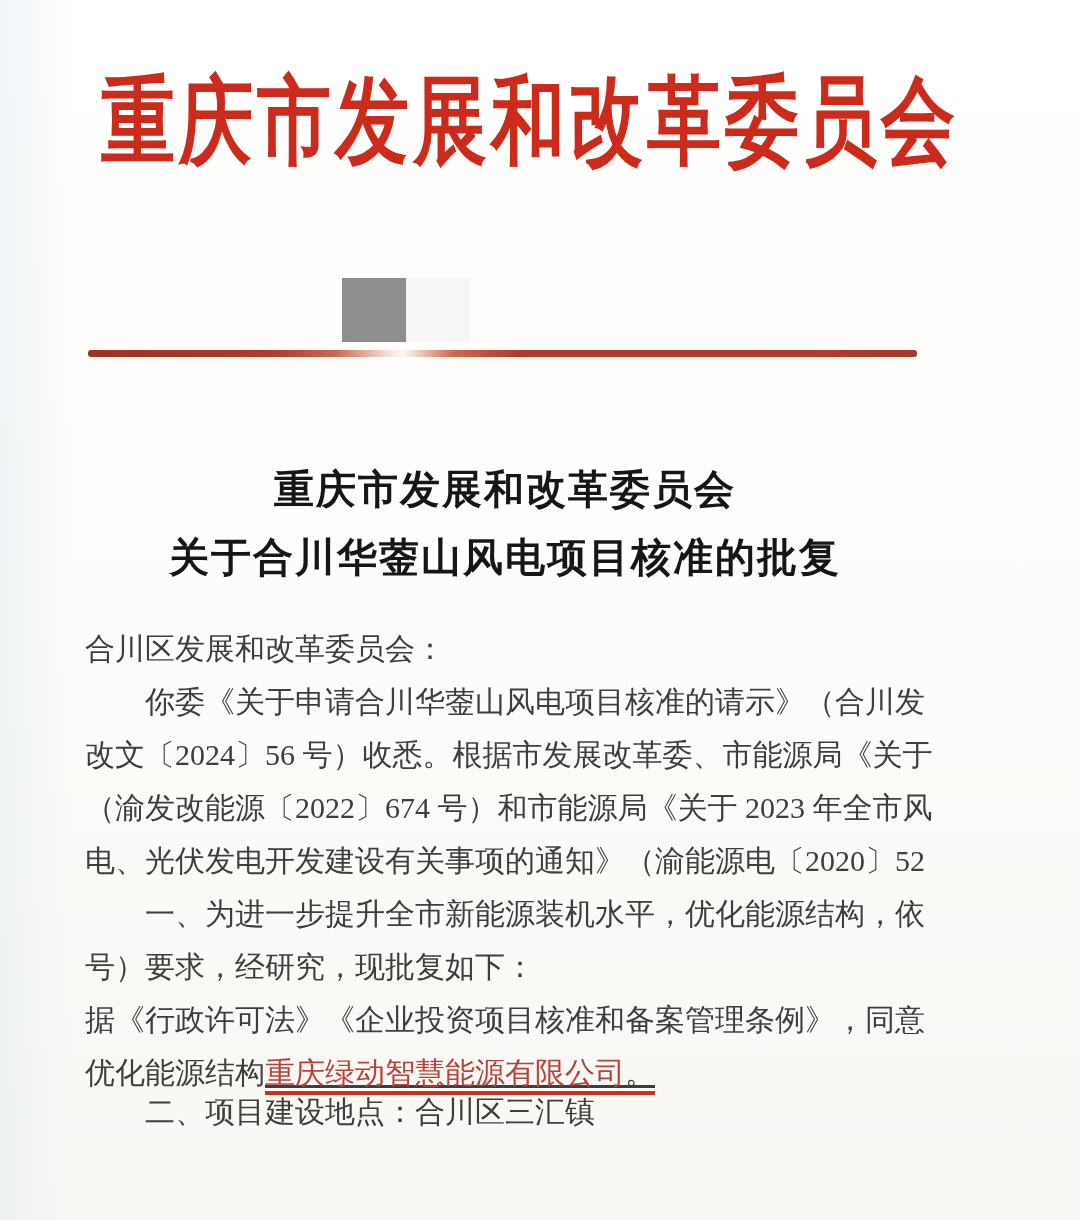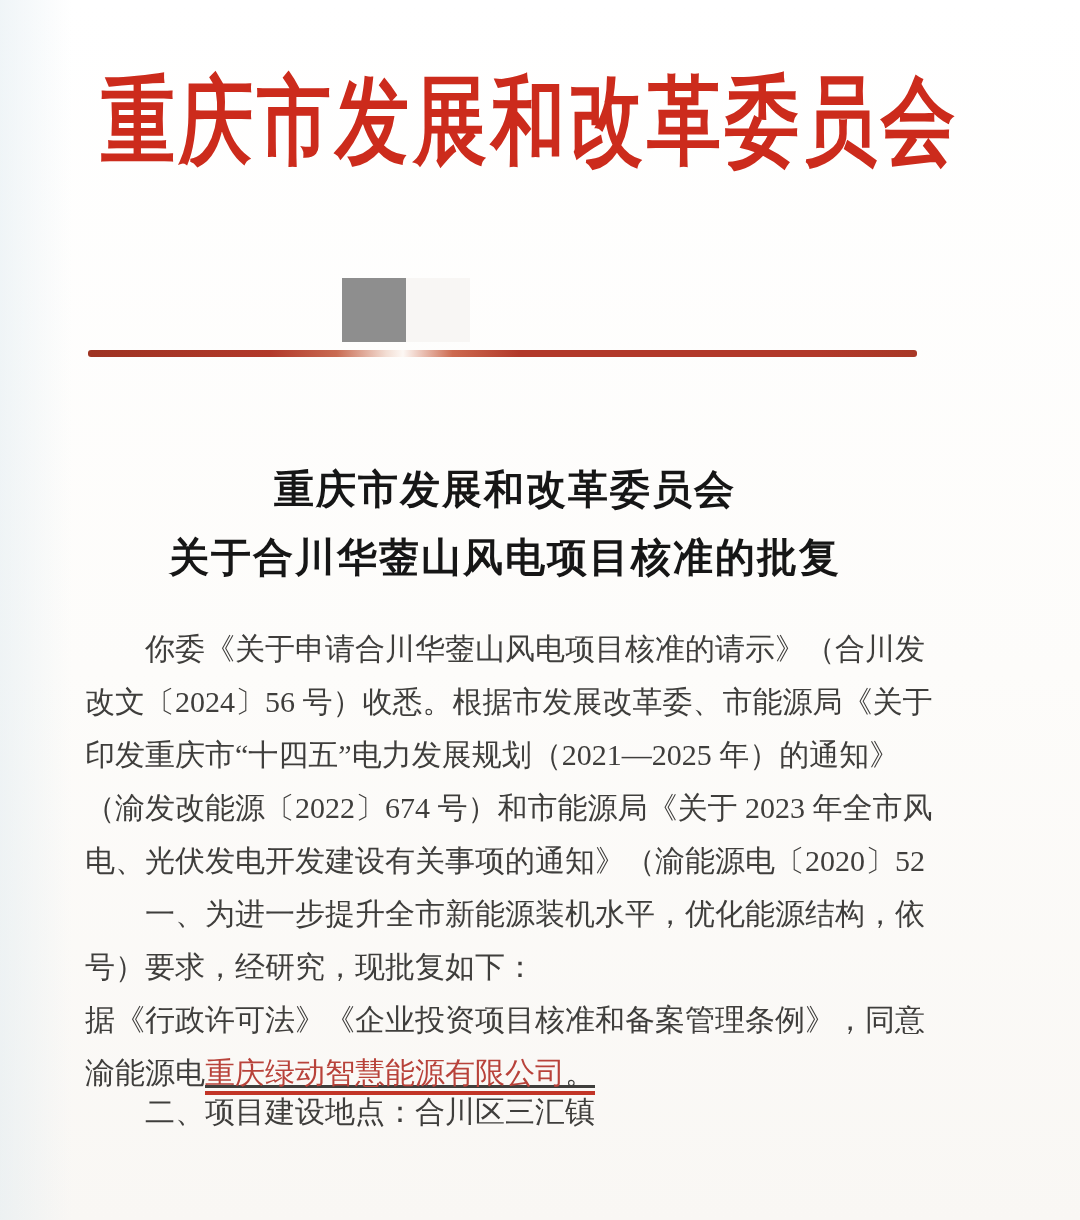--- a/index.html
+++ b/index.html
@@ -91,31 +91,31 @@
   <div class="redaction-ghost"></div>
 
   <div class="red-rule"></div>
 
   <div class="doc-title">
     <div>重庆市发展和改革委员会</div>
     <div>关于合川华蓥山风电项目核准的批复</div>
   </div>
 
   <div class="body">
+    <div class="line">合川区发展和改革委员会：</div>
 
     <div class="line indent">你委《关于申请合川华蓥山风电项目核准的请示》（合川发</div>
     <div class="line">改文〔2024〕56 号）收悉。根据市发展改革委、市能源局《关于</div>
-    <div class="line">印发重庆市“十四五”电力发展规划（2021—2025 年）的通知》</div>
     <div class="line">（渝发改能源〔2022〕674 号）和市能源局《关于 2023 年全市风</div>
     <div class="line">电、光伏发电开发建设有关事项的通知》（渝能源电〔2020〕52</div>
     <div class="line indent">一、为进一步提升全市新能源装机水平，优化能源结构，依</div>
 
     <div class="line">号）要求，经研究，现批复如下：</div>
     <div class="line">据《行政许可法》《企业投资项目核准和备案管理条例》，同意</div>
 
     <div class="line">
-      <span>渝能源电</span><span class="owner-underline"><span class="company-red">重庆绿动智慧能源有限公司</span><span>。</span></span>
+      <span>优化能源结构</span><span class="owner-underline"><span class="company-red">重庆绿动智慧能源有限公司</span><span>。</span></span>
     </div>
 
     <div class="line indent clipped">二、项目建设地点：合川区三汇镇</div>
   </div>
 
 </div>
 
 </body></html>

